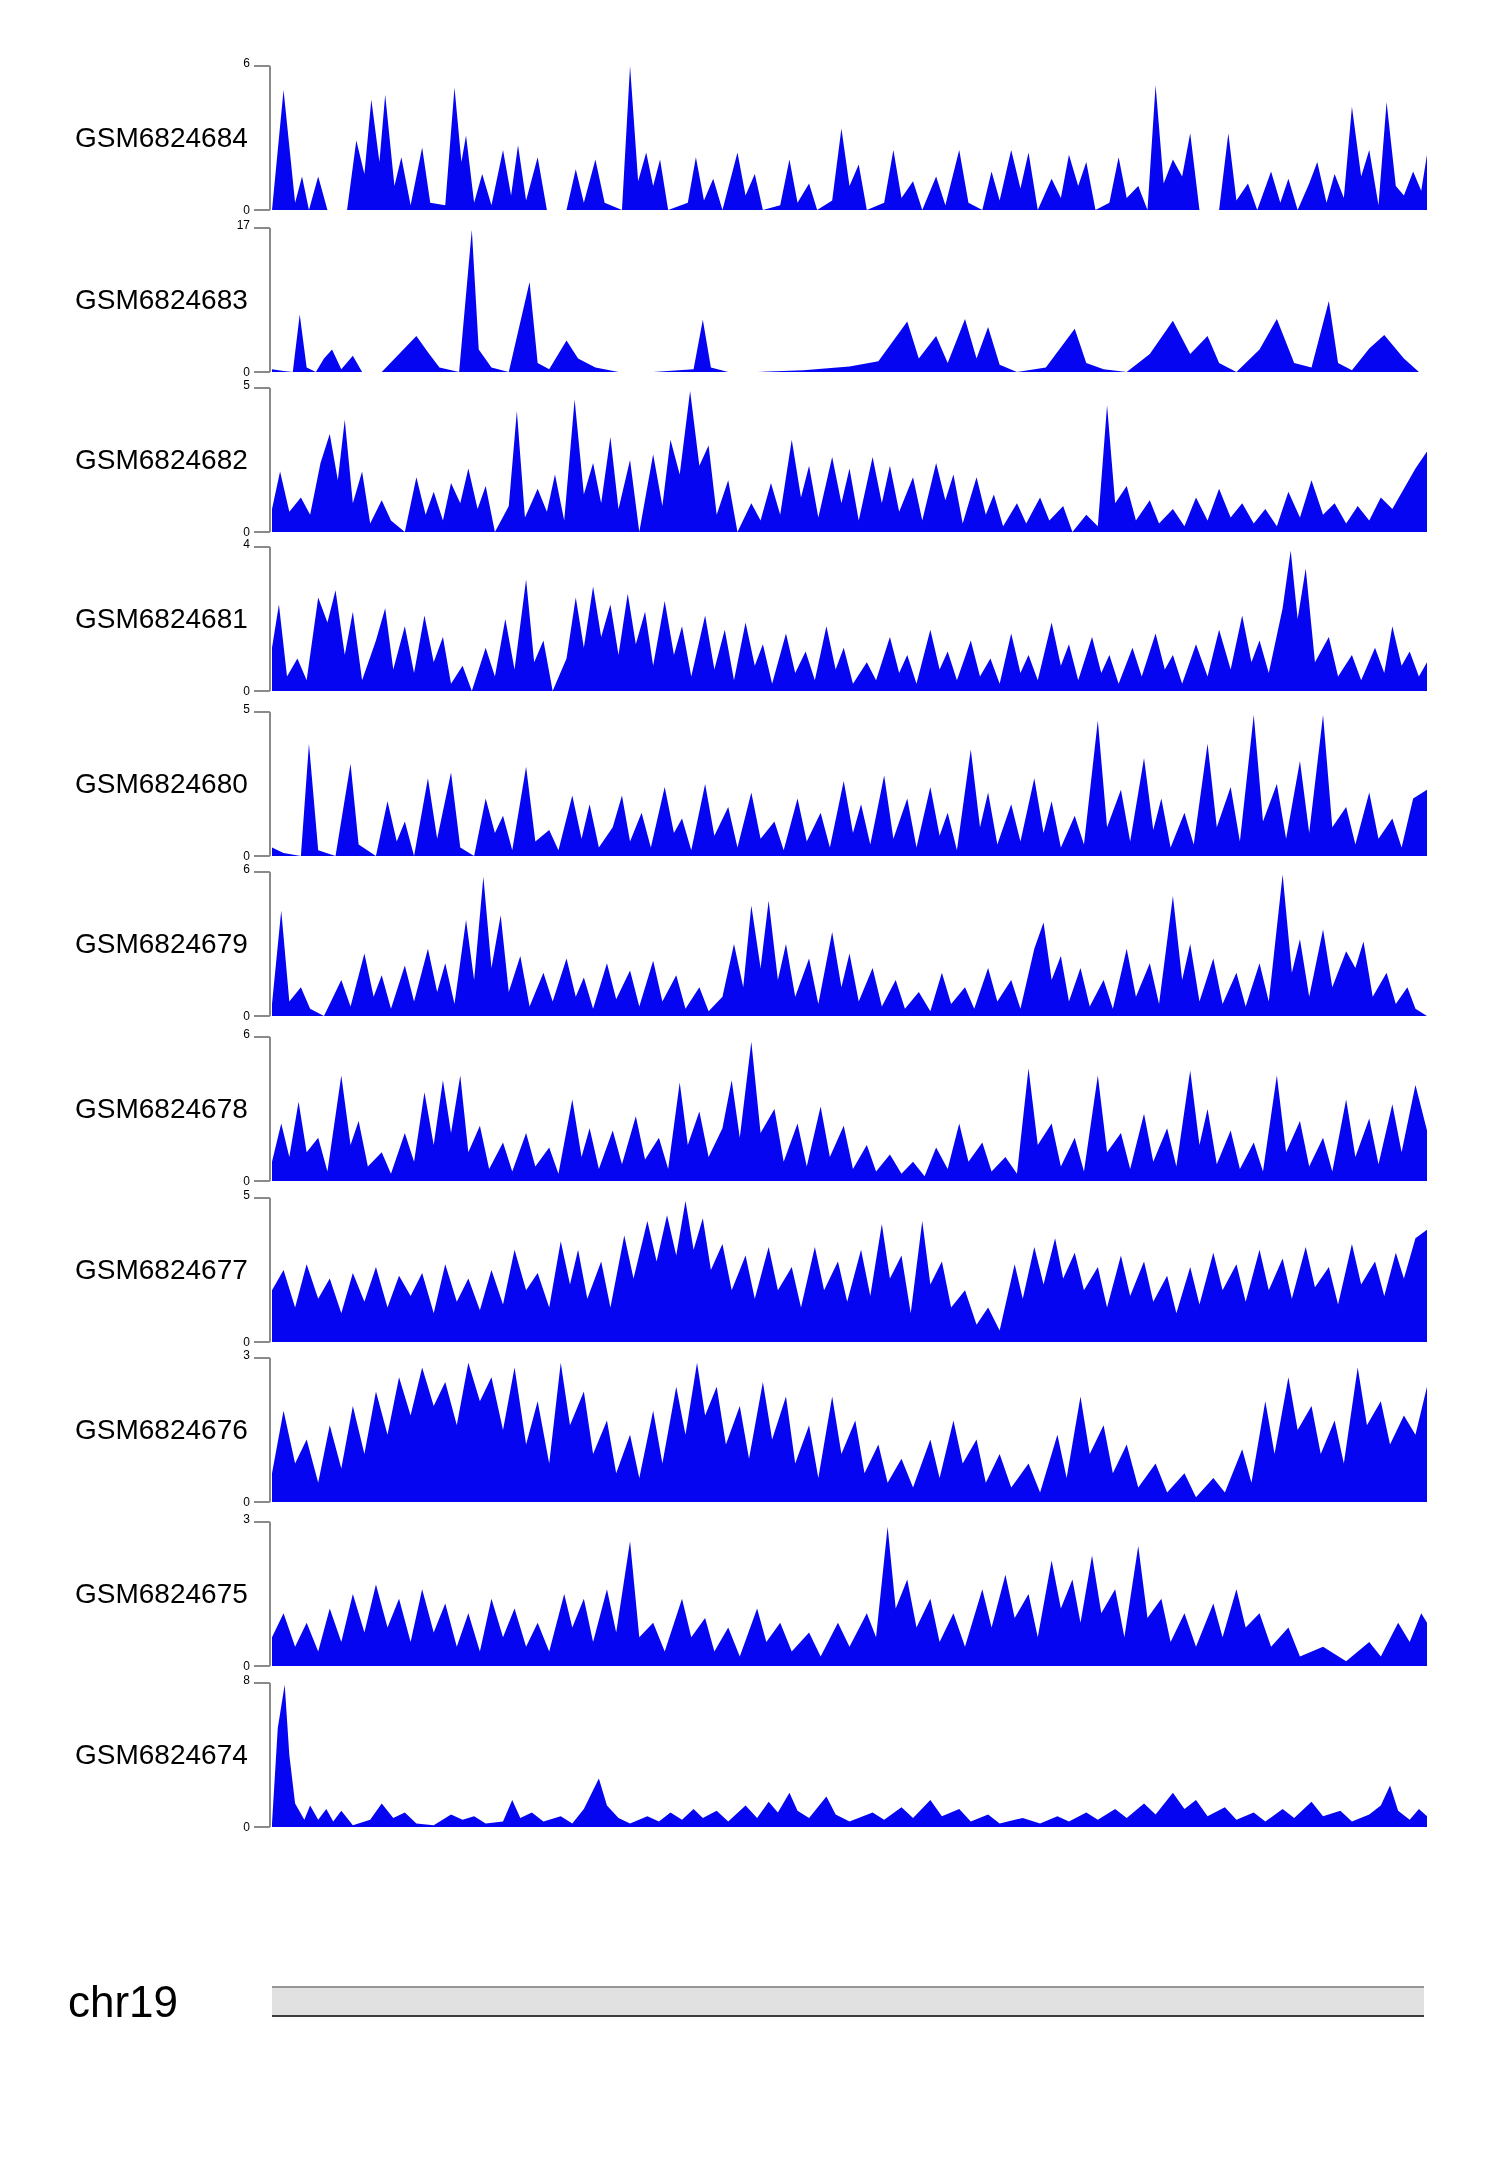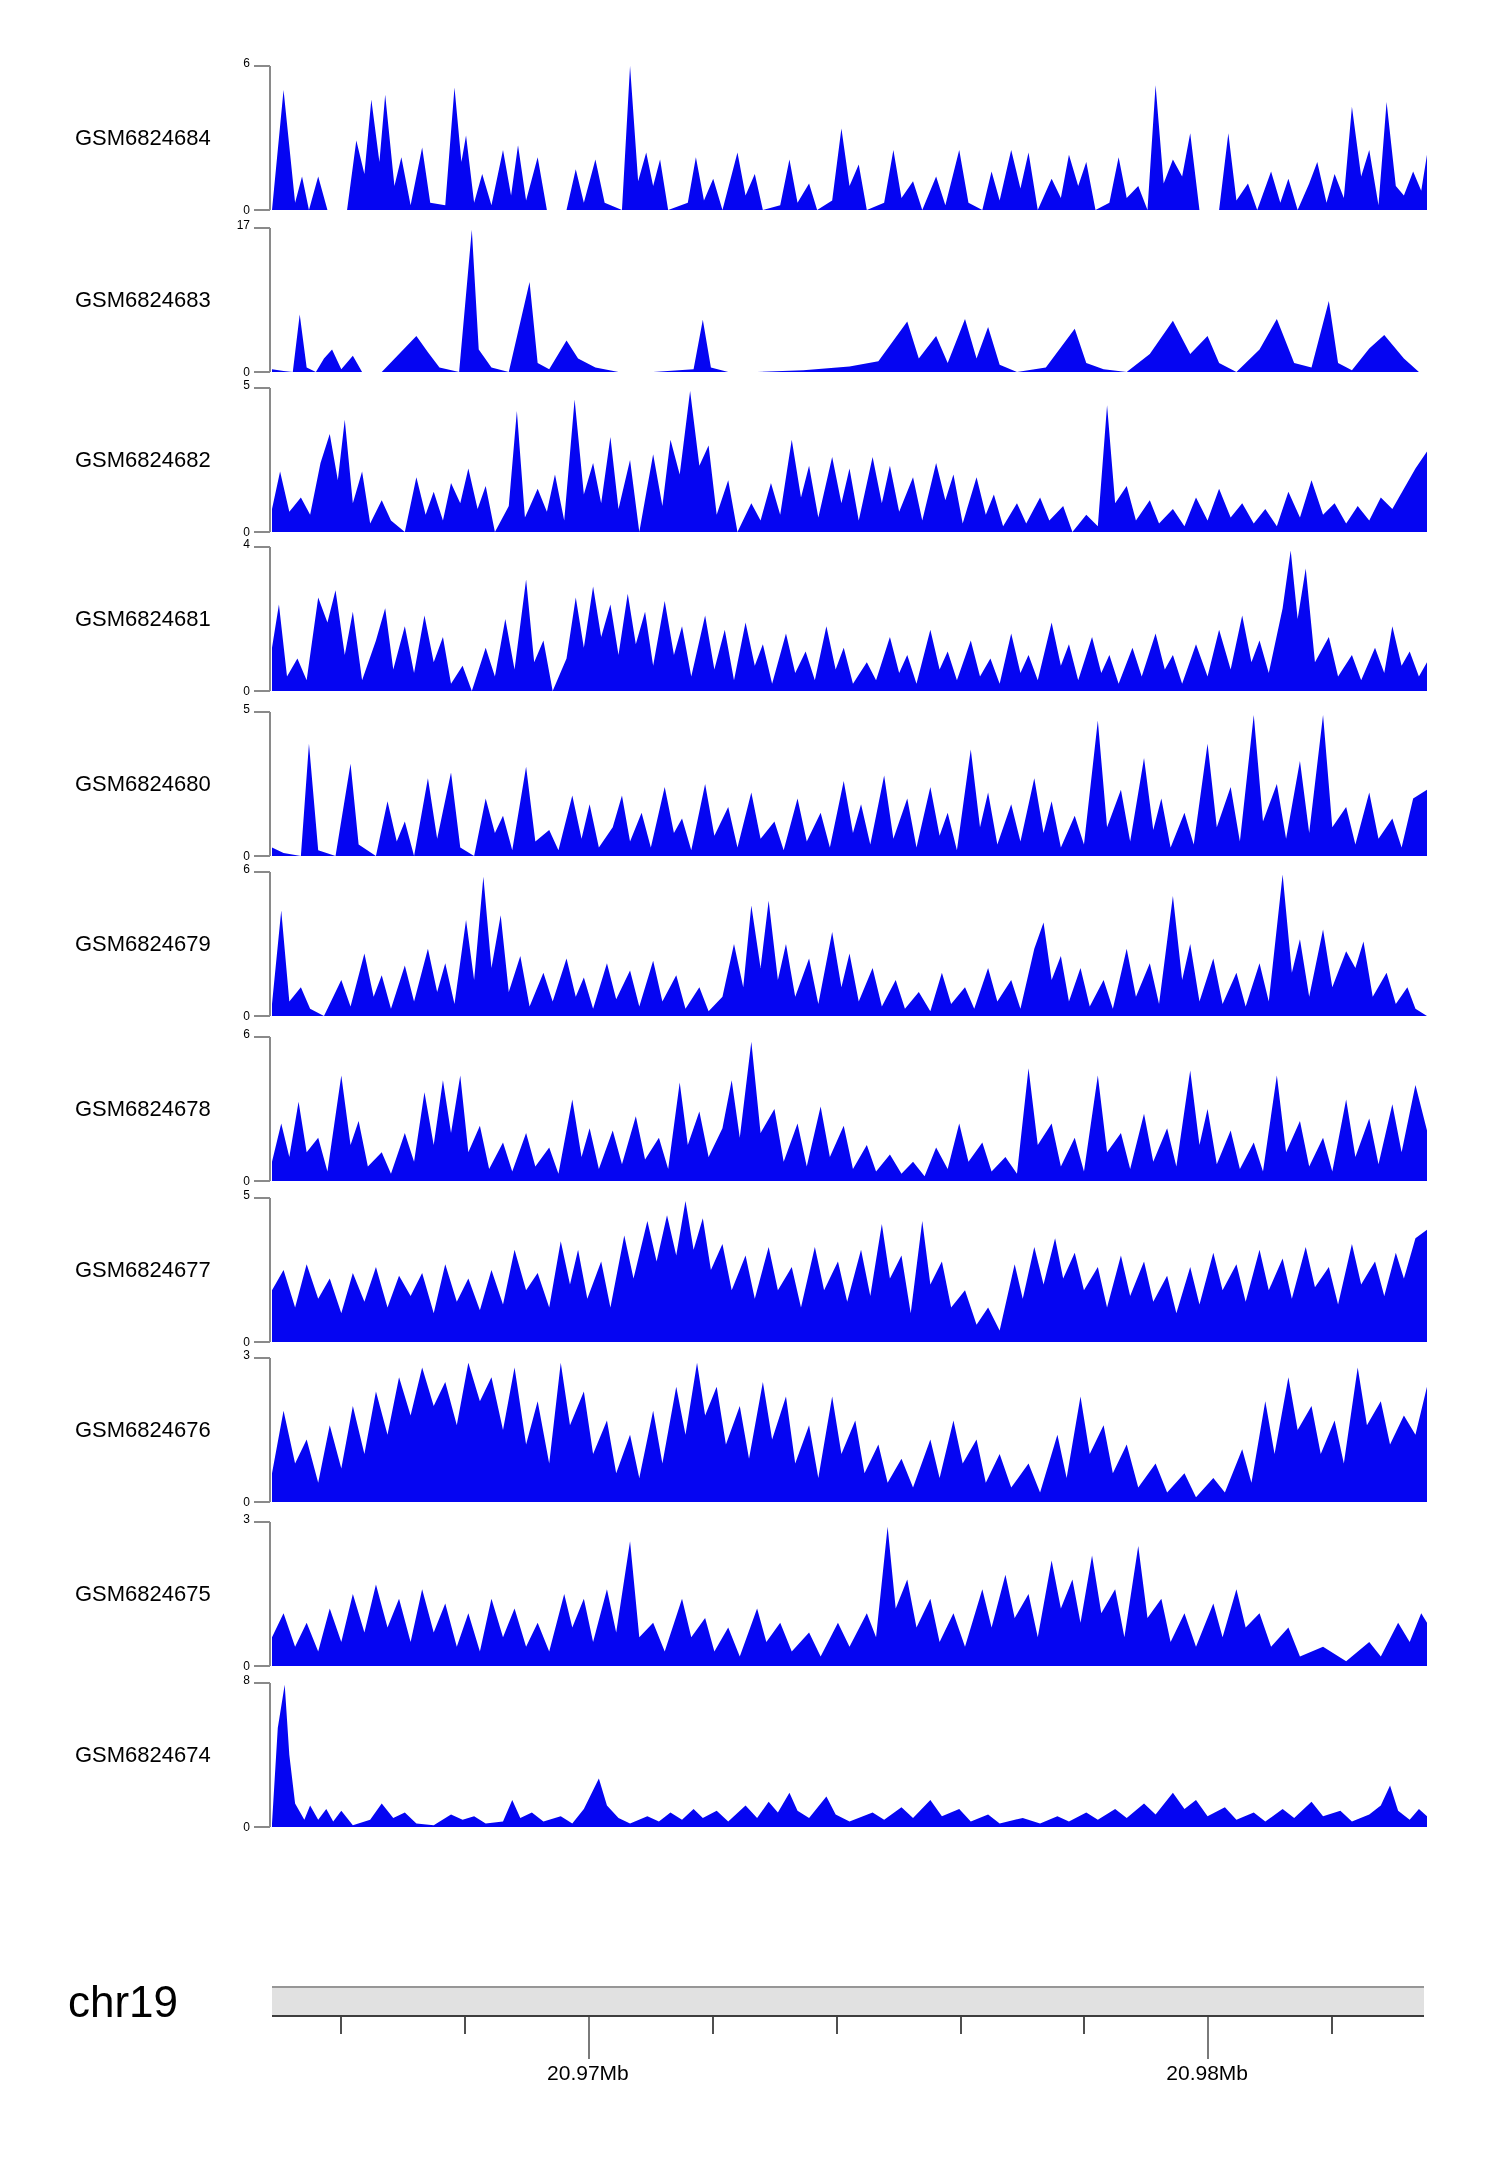--- a/index.html
+++ b/index.html
@@ -1,20 +1,20 @@
 <!DOCTYPE html>
 <html><head>
 <meta charset="utf-8">
 <style>
   html,body{margin:0;padding:0;background:#ffffff;}
   .page{position:relative;width:1500px;height:2170px;background:#ffffff;
         font-family:"Liberation Sans", sans-serif;color:#000;overflow:hidden;}
   .track-row{position:absolute;left:0;width:1500px;height:144px;}
   .track-label{position:absolute;left:75px;top:50%;transform:translateY(-50%);
-               font-size:22px;color:#000;white-space:nowrap;}
+               font-size:28px;color:#000;white-space:nowrap;}
   .ylab{position:absolute;width:60px;left:190px;text-align:right;font-size:12px;
         height:12px;line-height:12px;color:#000;}
   .ylab.max{top:-9px;}
   .ylab.zero{bottom:-6px;}
   .yaxis-line{position:absolute;left:269px;top:0;bottom:0;width:2px;background:#8a8a8a;}
   .ytick{position:absolute;left:254px;width:16px;height:2px;background:#8a8a8a;}
   .ytick.top{top:-1px;}
   .ytick.bottom{bottom:-1px;}
   .area{position:absolute;left:272px;top:0;width:1155px;height:144px;display:block;}
   .ruler{position:absolute;left:0;top:1986px;width:1500px;height:120px;}
@@ -155,28 +155,15 @@
         <div class="ytick bottom"></div>
         <svg class="area" viewBox="0 0 1000 144" preserveAspectRatio="none">
           <path d="M0,144 L0.0,140.4 L5.0,45.0 L11.0,1.8 L15.0,72.0 L20.0,120.6 L28.0,136.8 L33.0,122.4 L40.0,136.8 L47.0,126.0 L53.0,138.6 L60.0,127.8 L70.0,142.2 L85.0,136.8 L95.0,120.6 L105.0,135.0 L115.0,129.6 L125.0,140.4 L140.0,142.2 L155.0,131.4 L165.0,136.8 L175.0,133.2 L185.0,140.4 L200.0,138.6 L208.0,117.0 L215.0,135.0 L225.0,129.6 L235.0,138.6 L250.0,133.2 L260.0,140.4 L270.0,126.0 L283.0,95.4 L290.0,122.4 L300.0,135.0 L310.0,140.4 L325.0,133.2 L335.0,138.6 L345.0,129.6 L355.0,136.8 L365.0,126.0 L373.0,135.0 L385.0,127.8 L395.0,138.6 L410.0,122.4 L420.0,135.0 L430.0,118.8 L438.0,129.6 L448.0,109.8 L455.0,127.8 L465.0,135.0 L480.0,113.4 L488.0,131.4 L500.0,138.6 L520.0,129.6 L530.0,136.8 L545.0,124.2 L555.0,135.0 L570.0,117.0 L580.0,133.2 L595.0,126.0 L605.0,138.6 L620.0,131.4 L630.0,140.4 L650.0,135.0 L665.0,140.4 L680.0,133.2 L690.0,138.6 L705.0,129.6 L715.0,136.8 L730.0,126.0 L740.0,135.0 L755.0,120.6 L765.0,131.4 L780.0,109.8 L790.0,126.0 L800.0,117.0 L810.0,133.2 L825.0,124.2 L835.0,136.8 L850.0,129.6 L860.0,138.6 L875.0,126.0 L885.0,135.0 L900.0,118.8 L910.0,133.2 L925.0,127.8 L935.0,138.6 L950.0,131.4 L960.0,122.4 L968.0,102.6 L975.0,127.8 L985.0,136.8 L993.0,126.0 L1000.0,133.2 L1000,144 Z" fill="#0505f2"></path>
         </svg>
       </div>
     </div>
 
   <div class="ruler">
     <div class="chrom-label">chr19</div>
     <div class="chrom-bar"></div>
-    <div class="ruler-ticks" id="ruler-ticks">
-        <div class="rtick minor" style="left: 68.1px;"></div>
-        <div class="rtick minor" style="left: 192px;"></div>
-        <div class="rtick major" style="left: 315.9px;"></div>
-        <div class="rtick-label" style="left: 315.9px;">20.97Mb</div>
-        <div class="rtick minor" style="left: 439.7px;"></div>
-        <div class="rtick minor" style="left: 563.6px;"></div>
-        <div class="rtick minor" style="left: 687.5px;"></div>
-        <div class="rtick minor" style="left: 811.4px;"></div>
-        <div class="rtick major" style="left: 935.2px;"></div>
-        <div class="rtick-label" style="left: 935.2px;">20.98Mb</div>
-        <div class="rtick minor" style="left: 1059.1px;"></div>
-      </div>
   </div>
 
 </div>
 
 </body></html>

